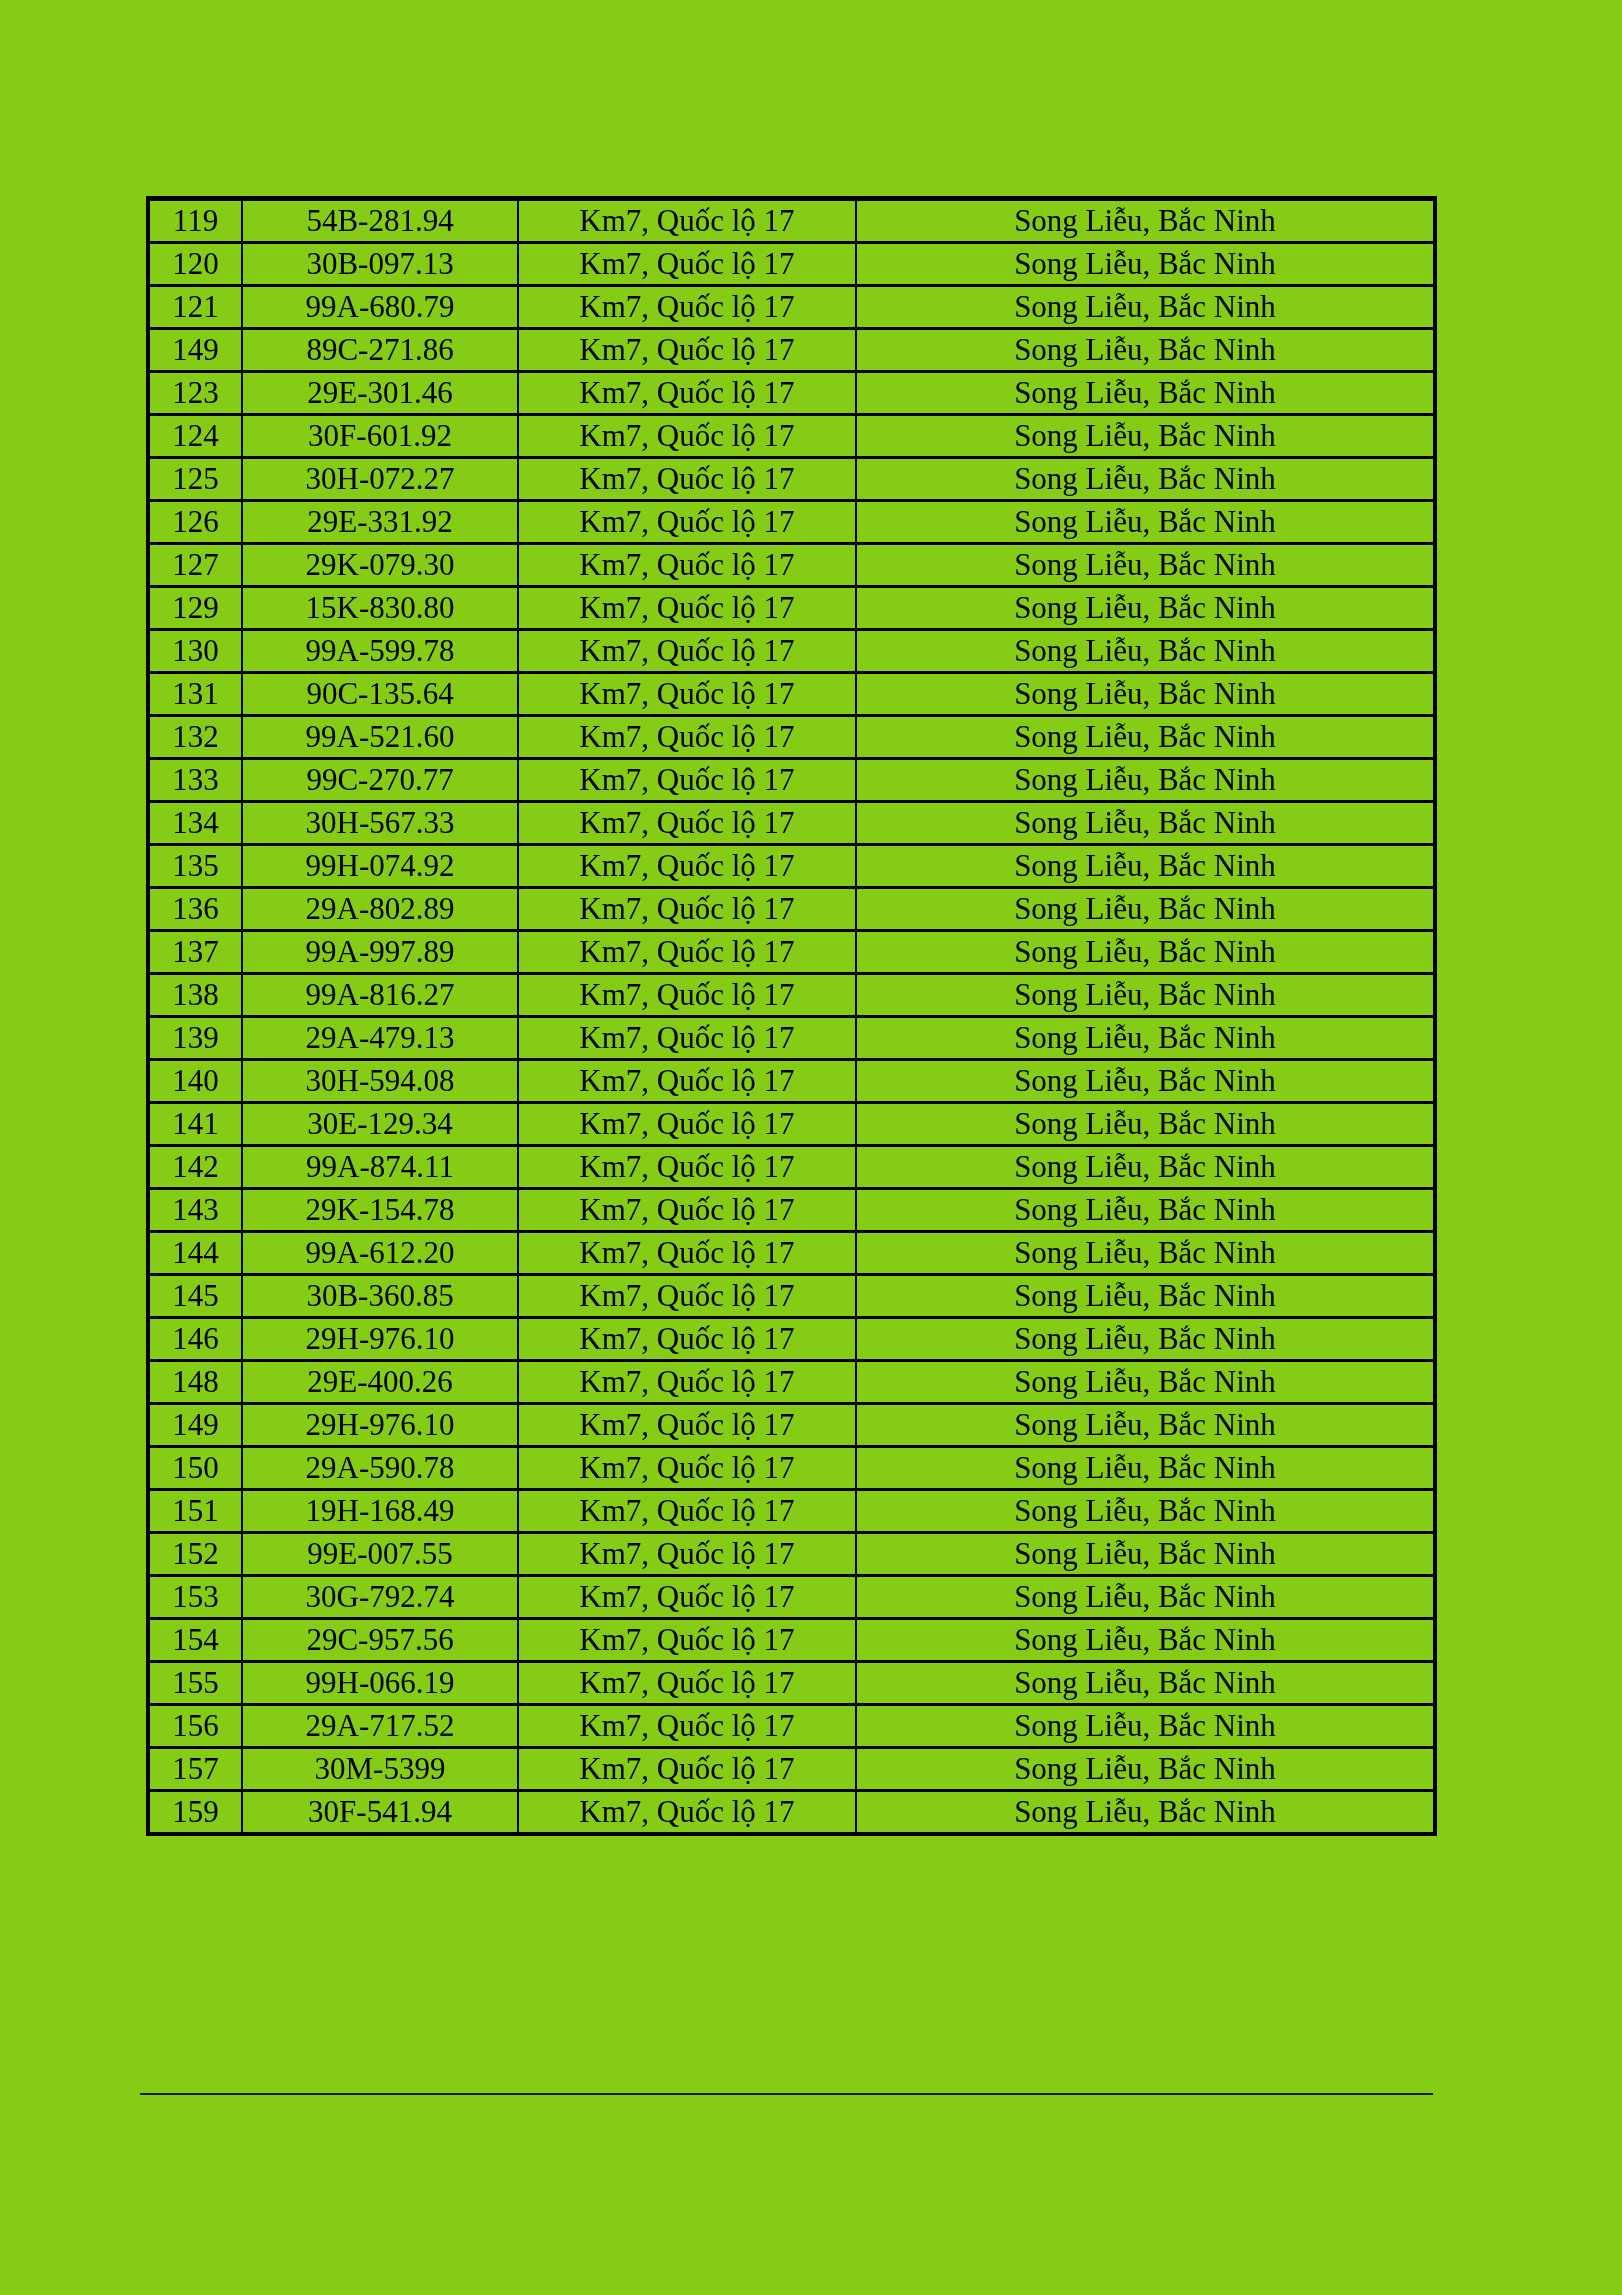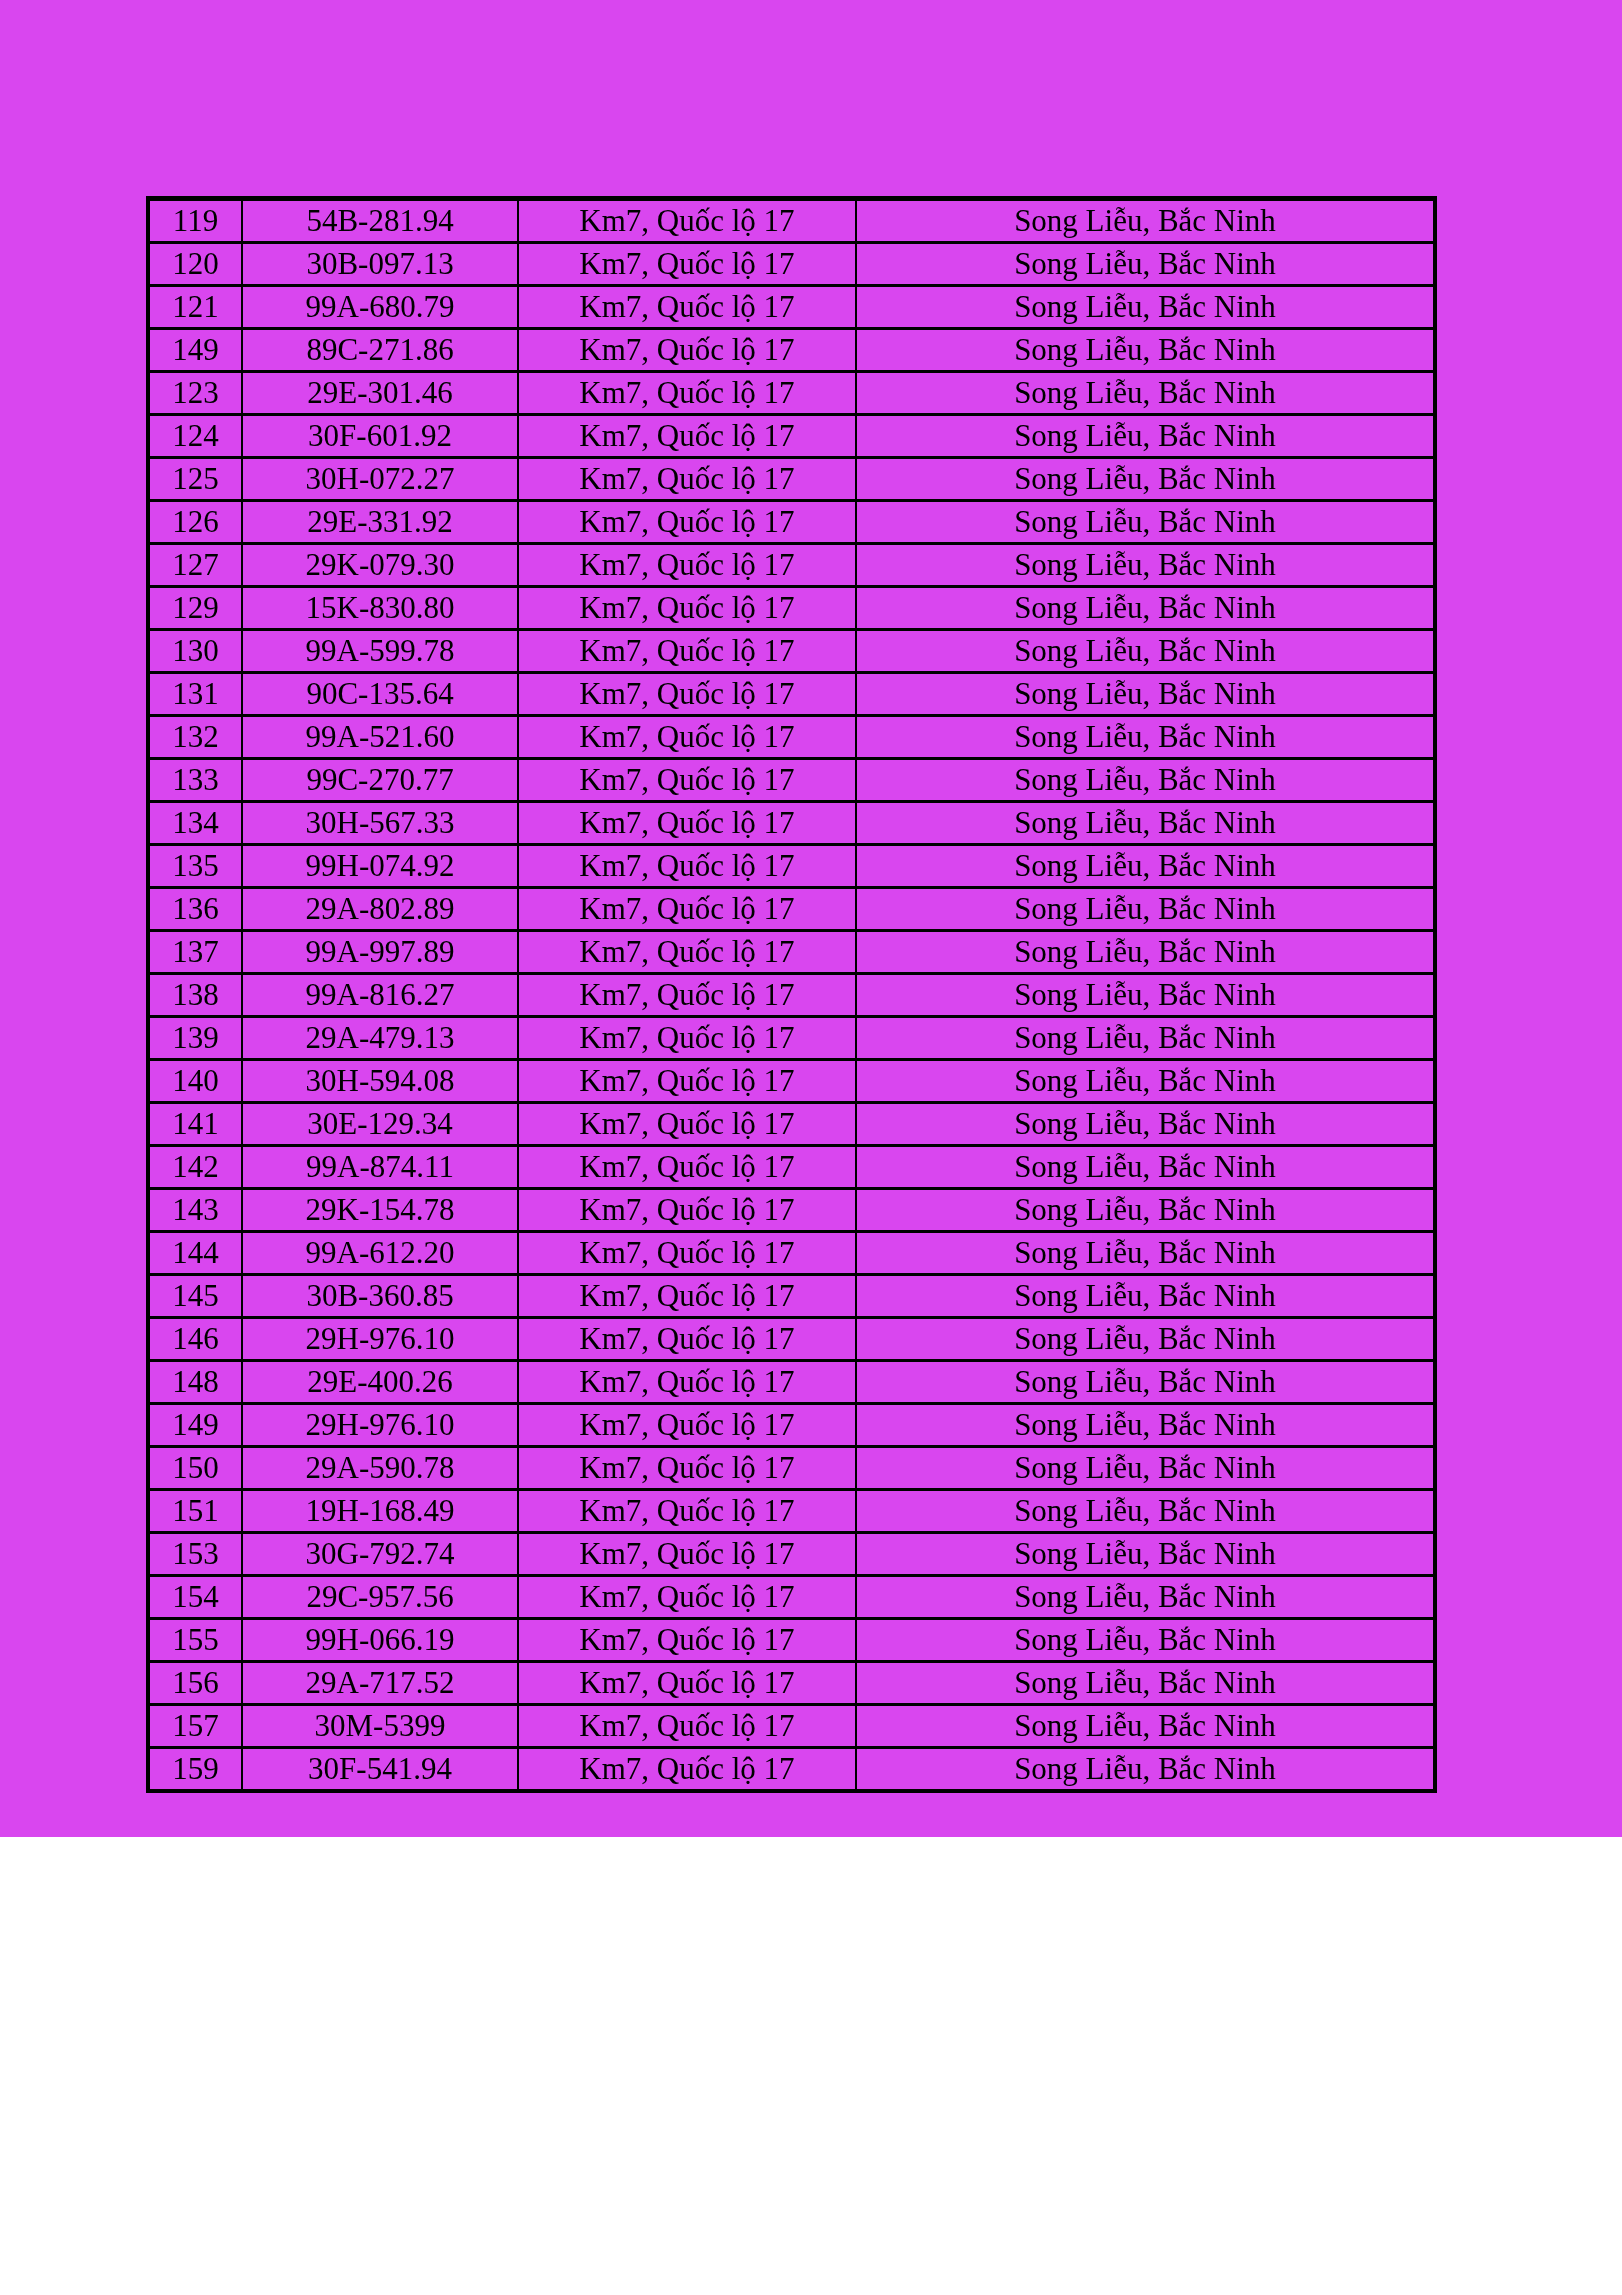--- a/index.html
+++ b/index.html
@@ -3,22 +3,22 @@
 <meta charset="utf-8">
 <style>
   html, body {
     margin: 0;
     padding: 0;
     background: #ffffff;
   }
   .page {
     position: relative;
     width: 1623px;
-    height: 1837px;
-    background: #d946ef;
+    height: 2295px;
+    background: #84cc16;
     overflow: hidden;
   }
   table.vehicle-table {
     position: absolute;
     left: 146px;
     top: 196px;
     width: 1287px;
     border-collapse: collapse;
     table-layout: fixed;
     font-family: "Liberation Serif", "DejaVu Serif", serif;
@@ -242,20 +242,26 @@
           <td>Km7, Quốc lộ 17</td>
           <td>Song Liễu, Bắc Ninh</td>
         </tr>
         <tr>
           <td>151</td>
           <td>19H-168.49</td>
           <td>Km7, Quốc lộ 17</td>
           <td>Song Liễu, Bắc Ninh</td>
         </tr>
         <tr>
+          <td>152</td>
+          <td>99E-007.55</td>
+          <td>Km7, Quốc lộ 17</td>
+          <td>Song Liễu, Bắc Ninh</td>
+        </tr>
+        <tr>
           <td>153</td>
           <td>30G-792.74</td>
           <td>Km7, Quốc lộ 17</td>
           <td>Song Liễu, Bắc Ninh</td>
         </tr>
         <tr>
           <td>154</td>
           <td>29C-957.56</td>
           <td>Km7, Quốc lộ 17</td>
           <td>Song Liễu, Bắc Ninh</td>

